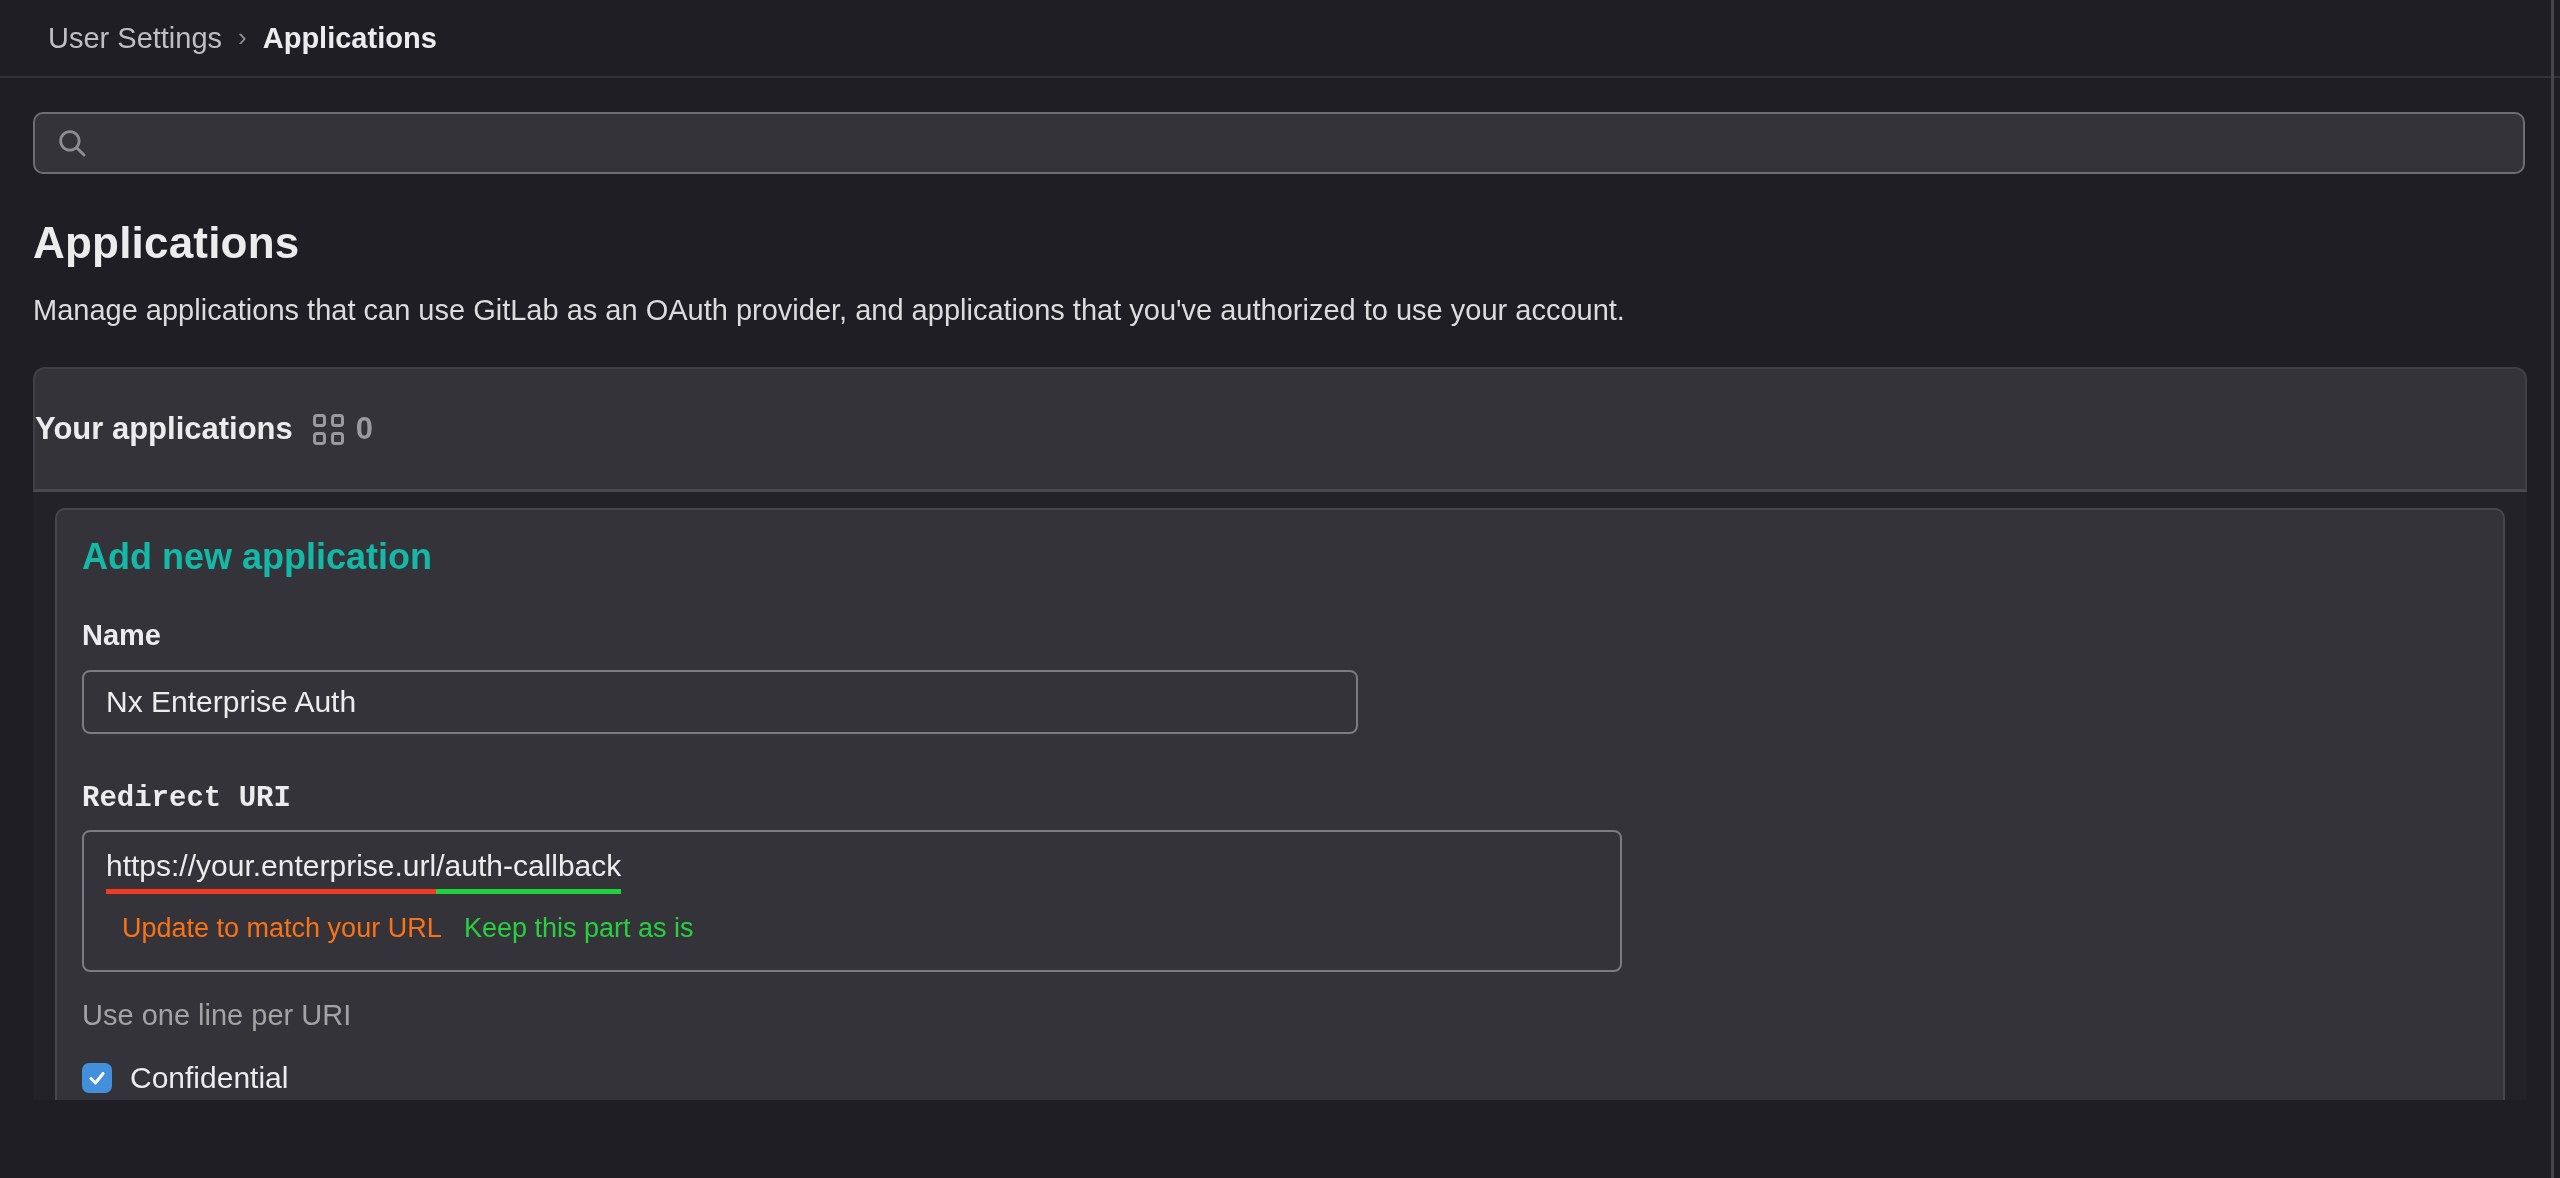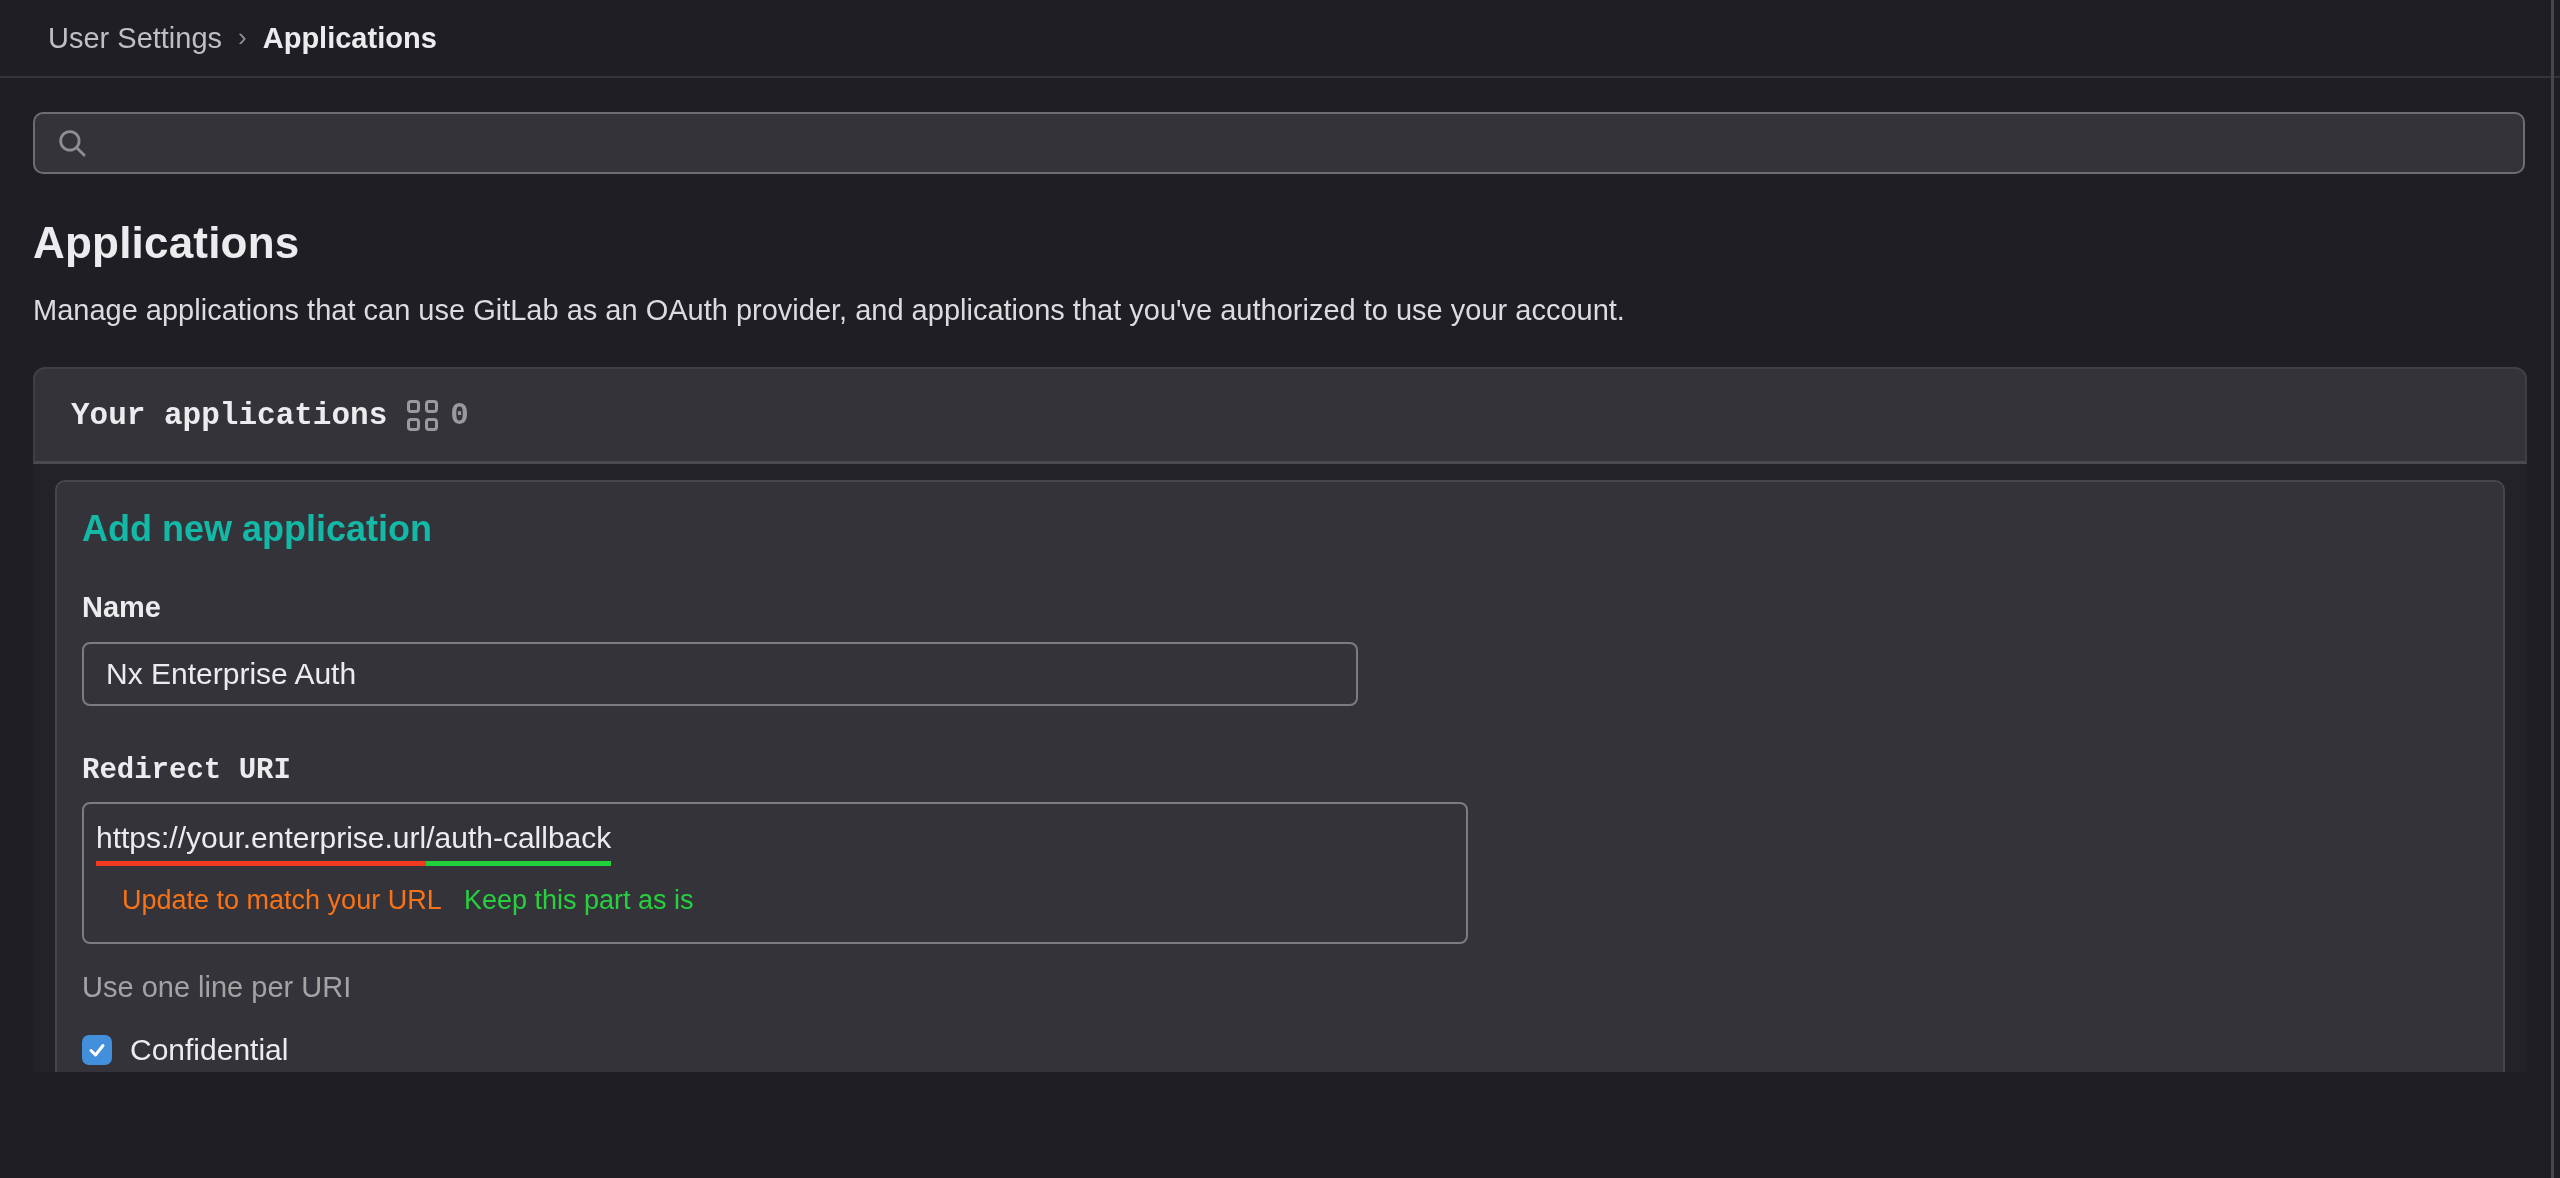--- a/index.html
+++ b/index.html
@@ -51,28 +51,26 @@
     letter-spacing:0.2px;
   }
   .page-desc {
     margin-top:26px;
     font-size:29px; color:#dcdcde;
   }
 
   
   .panel { margin-top:40px; }
   .panel-header {
-    height:97px;
+    height:125px;
     background:#34333a;
     border:2px solid #403f46;
     border-bottom:3px solid #4a494f;
     border-radius:12px 12px 0 0;
     display:flex; align-items:center;
-    padding-left:36px;
-    font-family:Liberation Mono, monospace;
   }
   .panel-title { font-size:31px; font-weight:700; color:#ececef; }
   .grid-icon {
     display:grid; grid-template-columns:13px 13px; grid-template-rows:13px 13px;
     gap:5px; margin-left:20px;
   }
   .grid-icon span {
     border:3px solid #9a999f; border-radius:4px;
   }
   .panel-count { font-size:31px; font-weight:700; color:#9a999f; margin-left:12px; }
@@ -107,24 +105,24 @@
     color:#ececef; font-size:30px;
     font-family:"Liberation Sans", sans-serif;
     padding:0 22px;
     outline:none;
     display:block;
   }
 
   .fake-textarea {
     position:relative;
     margin-top:15px;
-    width:1386px; height:142px;
+    width:1540px; height:142px;
     border:2px solid #7c7b82;
     border-radius:8px;
-    padding:17px 0 0 12px;
+    padding:17px 0 0 22px;
   }
   .uri-line { font-size:30px; color:#ececef; white-space:nowrap; }
   .uri-red   { border-bottom:5px solid #f23a20; padding-bottom:7px; }
   .uri-green { border-bottom:5px solid #1fd23c; padding-bottom:7px; }
   .anno { position:absolute; top:81px; font-size:27px; white-space:nowrap; }
   .anno-red   { left:38px;  color:#f97316; }
   .anno-green { left:380px; color:#27d13e; }
 
   .uri-help {
     margin-top:27px;

